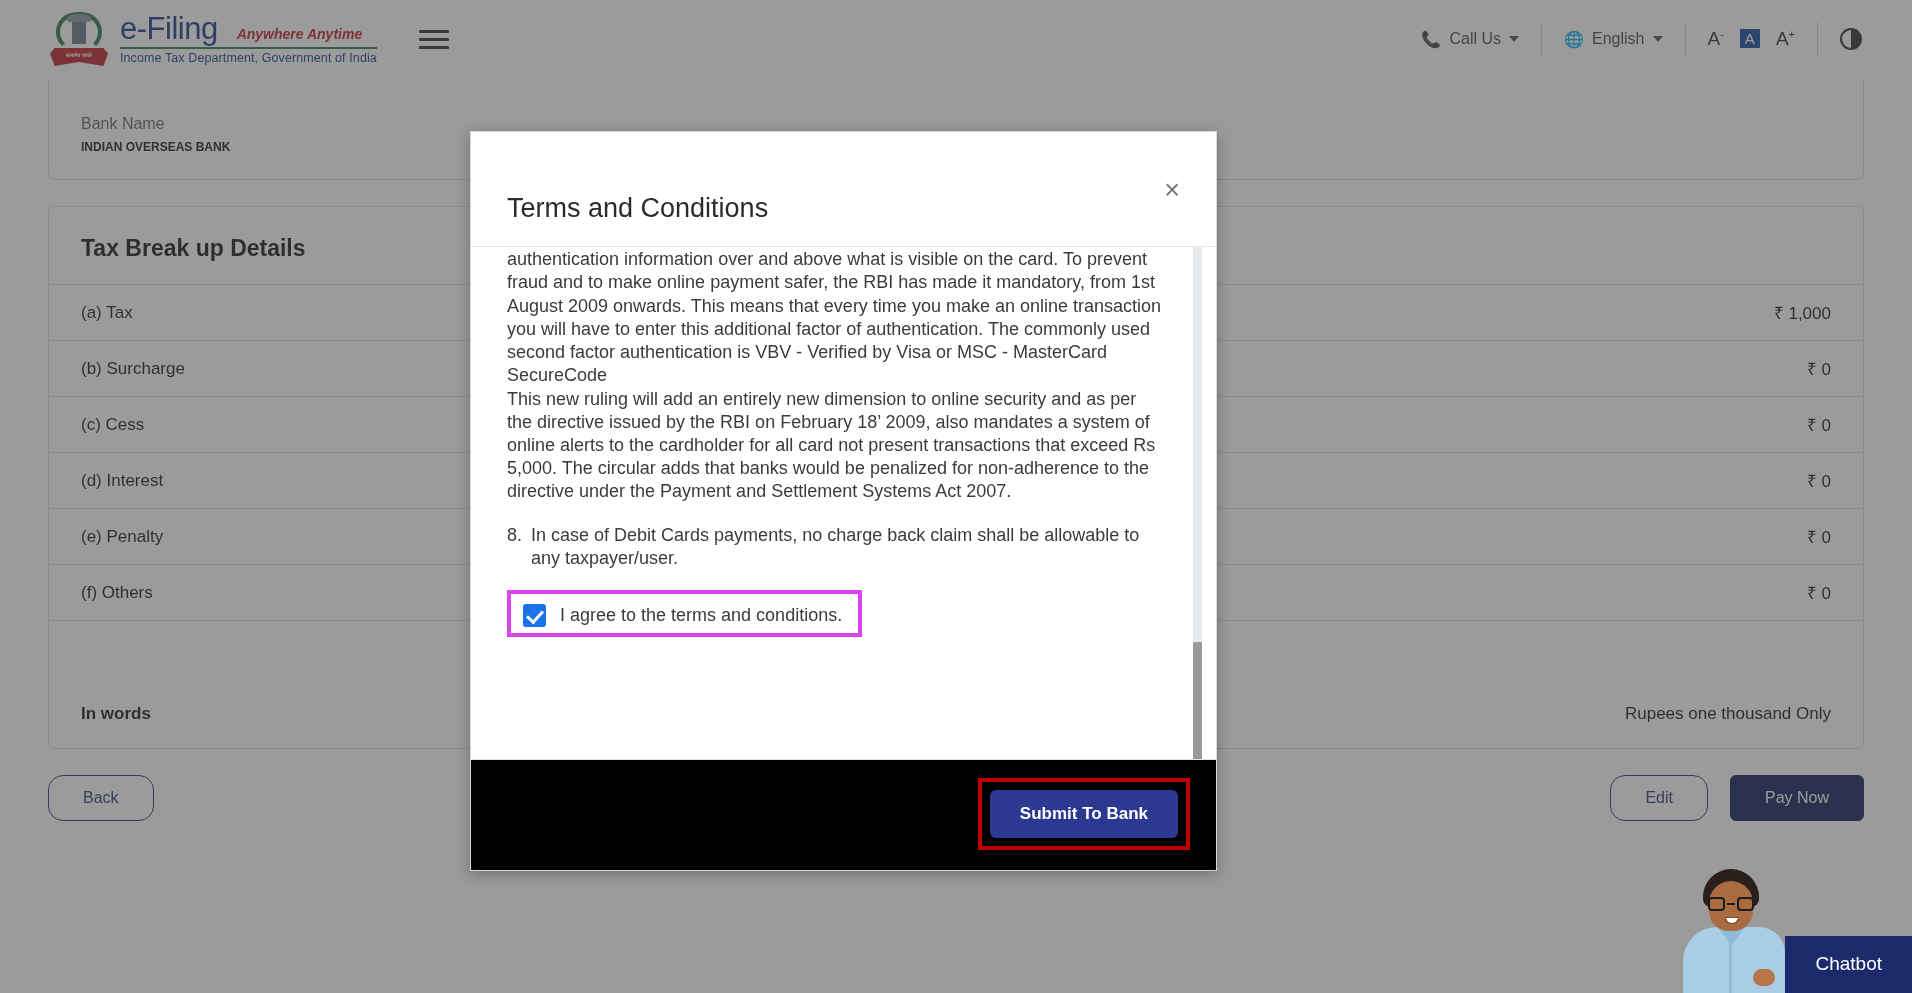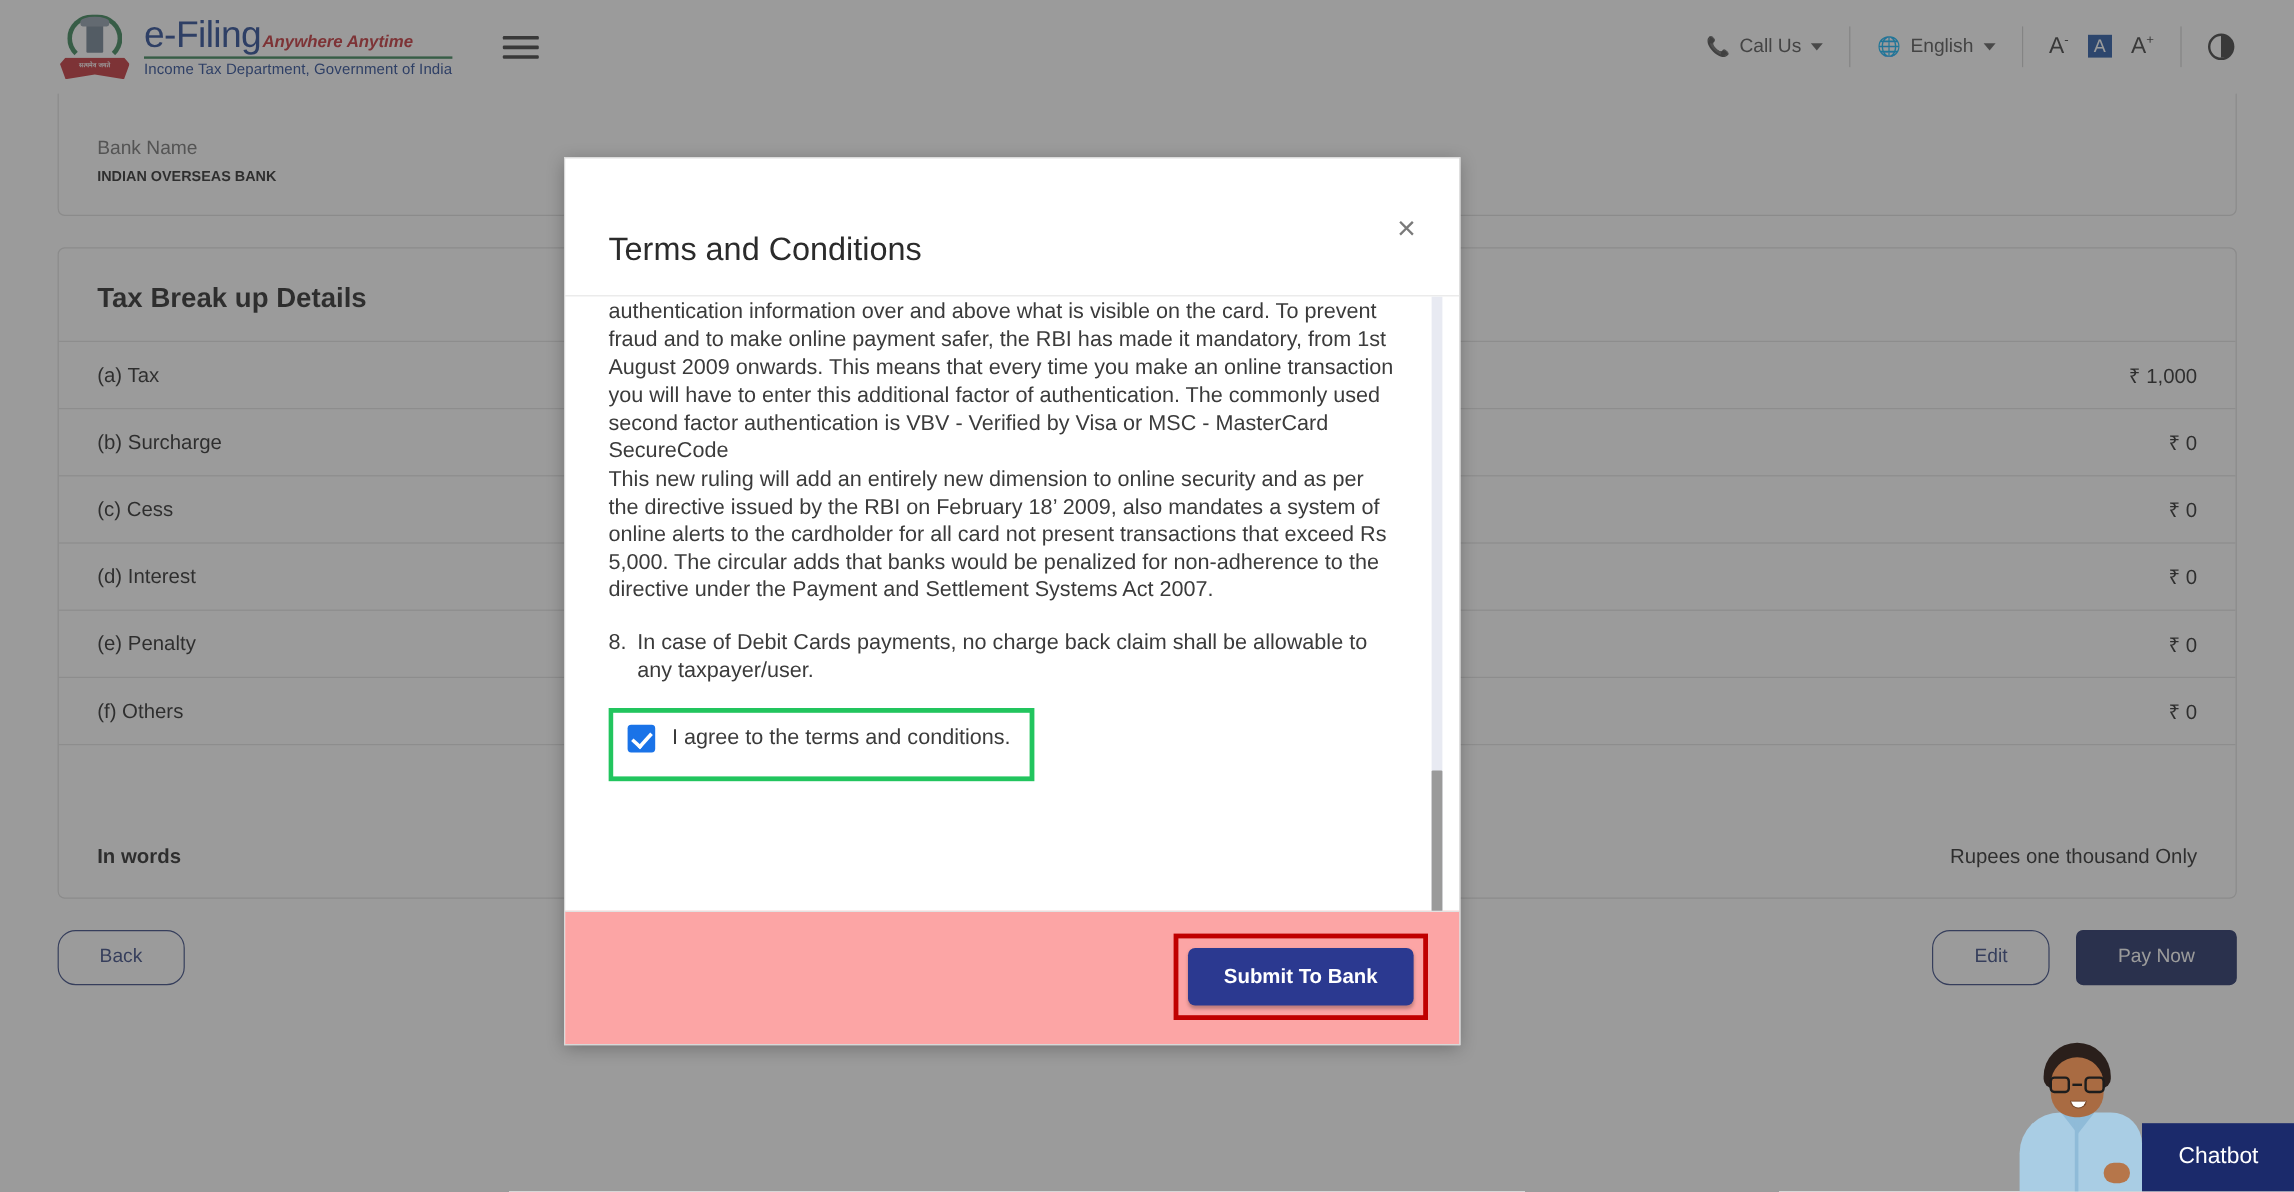--- a/index.html
+++ b/index.html
@@ -37,21 +37,21 @@
   .emblem .ribbon {
     position: absolute; left: 0; bottom: 2px; width: 58px; height: 18px;
     background: #c1272d;
     clip-path: polygon(0 30%, 8% 0, 92% 0, 100% 30%, 92% 100%, 50% 78%, 8% 100%);
   }
   .emblem .ribbon span {
     display:block; text-align:center; color:#fff; font-size:5px;
     line-height:14px; letter-spacing:.2px; font-weight:bold;
   }
   .brand-text { line-height: 1; }
-  .brand-line1 { display: flex; align-items: baseline; gap: 1px; text-align: center; }
+  .brand-line1 { display: flex; align-items: baseline; gap: 19px; text-align: center; }
   .efiling { font-size: 31px; color: #1c3f8f; letter-spacing: -0.5px; }
   .tagline { font-size: 14px; color: #c1272d; font-style: italic; font-weight: bold; }
   .brand-rule { height: 2px; background: #2f7d4f; margin: 3px 0 3px; }
   .brand-line2 { font-size: 12.5px; color: #1c3f8f; letter-spacing: .1px; }
 
   .hamburger { margin-left: 42px; width: 30px; display: flex; flex-direction: column; gap: 5px; cursor: pointer; }
   .hamburger i { display: block; height: 3px; background: #333; border-radius: 1px; }
 
   .header-right { margin-left: auto; display: flex; align-items: center; gap: 0; }
   .hdr-item { display: flex; align-items: center; gap: 8px; padding: 0 22px; font-size: 16px; color: #4a4a4a; cursor: pointer; }
@@ -128,22 +128,22 @@
   .tc-para {
     font-size: 18px; line-height: 1.29; color: #3b3b3b; margin-bottom: 0;
   }
   .tc-item {
     display: flex; gap: 9px; font-size: 18px; line-height: 1.29; color: #3b3b3b;
     margin-top: 20px;
   }
   .tc-item .num { flex: none; }
 
   .agree-box {
-    margin-top: 20px; display: inline-flex; align-items: flex-start; gap: 14px;
-    border: 4px solid #22c55e; padding: 10px 16px 20px 12px;
+    margin-top: 20px; display: inline-flex; align-items: center; gap: 14px;
+    border: 4px solid #d946ef; padding: 10px 16px 6px 12px;
   }
   .chk {
     width: 23px; height: 23px; background: #1a73e8; border-radius: 3px;
     position: relative; flex: none; cursor: pointer;
   }
   .chk::after {
     content:""; position:absolute; left: 7px; top: 3px; width: 7px; height: 13px;
     border: solid #fff; border-width: 0 3px 3px 0; transform: rotate(42deg);
   }
   .agree-label { font-size: 18px; color: #3b3b3b; }
@@ -152,21 +152,21 @@
   .m-track {
     position: absolute; right: 14px; top: 0; width: 9px; height: 100%;
     background: #e8eaf2;
   }
   .m-thumb {
     position: absolute; right: 14px; top: 395px; width: 9px; height: 175px;
     background: #9a9a9a; border-radius: 1px; cursor: pointer;
   }
 
   .modal-footer {
-    background: #fca5a5; border-top: 1px solid #e2e2e2;
+    background: #000000; border-top: 1px solid #e2e2e2;
     padding: 18px 26px 20px; display: flex; justify-content: flex-end; align-items: center;
   }
   .submit-wrap { border: 4px solid #c00000; padding: 8px; }
   .btn-submit {
     background: #2b3990; color: #ffffff; border: none; border-radius: 6px;
     font-size: 17px; font-weight: bold; padding: 14px 30px; cursor: pointer;
     box-shadow: 0 2px 3px rgba(0,0,0,0.25);
     font-family: "Liberation Sans", sans-serif;
   }
 

